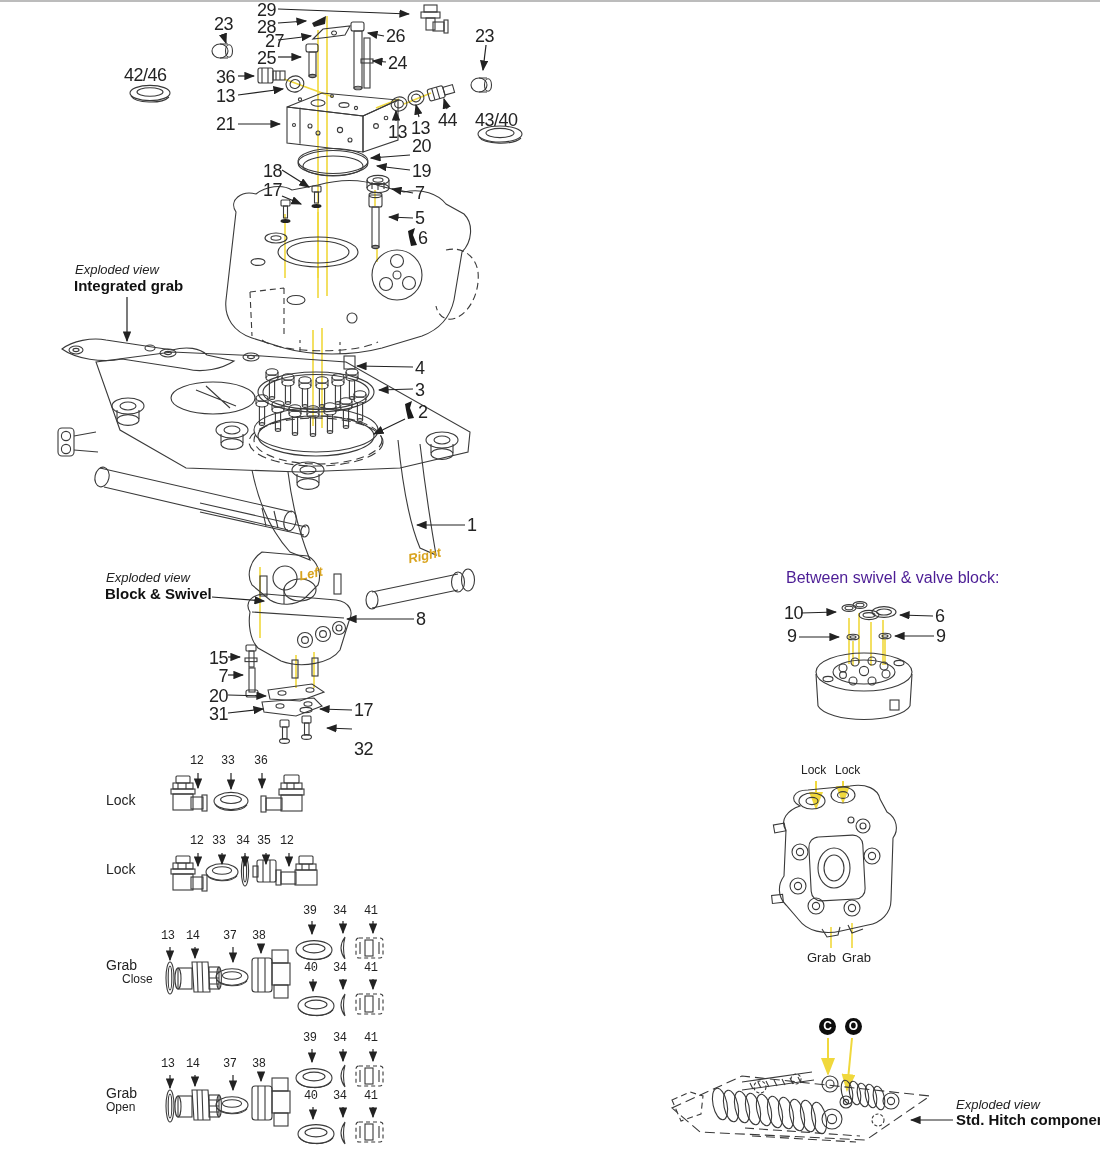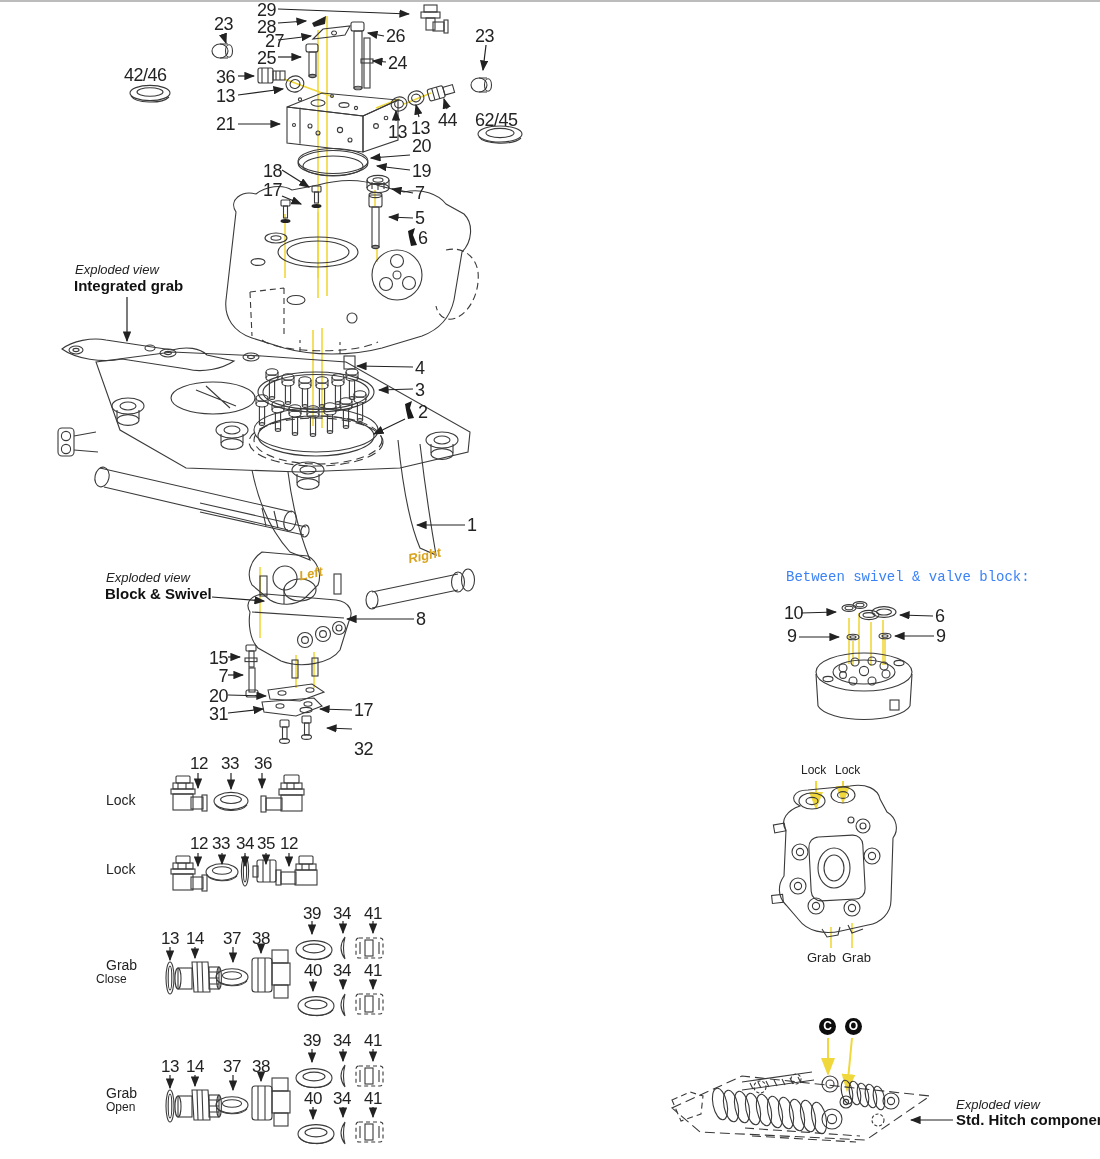--- a/index.html
+++ b/index.html
@@ -1,25 +1,25 @@
 <!DOCTYPE html>
 <html><head>
 <meta charset="utf-8">
 <style>
   html,body{margin:0;padding:0;background:#fff;}
   #stage{position:relative;width:1100px;height:1159px;background:#ffffff;overflow:hidden;
          font-family:"Liberation Sans", sans-serif;color:#1f1f1f;}
   svg{position:absolute;left:0;top:0;}
   .co{position:absolute;font-size:18px;line-height:1;white-space:nowrap;color:#232323;
       letter-spacing:-0.5px;}
-  .co.sm{font-size:17px;}
+  .co.sm{font-size:12px;font-family:Liberation Mono, monospace;}
   .co.r{text-align:right;}
   .eyebrow{position:absolute;font-size:13px;font-style:italic;white-space:nowrap;color:#232323;}
   .h-title{position:absolute;font-size:15px;font-weight:bold;white-space:nowrap;color:#111;}
-  .sec-title{position:absolute;font-size:14px;white-space:nowrap;color:#3b82f6;font-family:Liberation Mono, monospace;}
+  .sec-title{position:absolute;font-size:16px;white-space:nowrap;color:#4c1d95;}
   .rowlabel{position:absolute;font-size:14px;white-space:nowrap;color:#232323;}
   .rowsub{position:absolute;font-size:12px;white-space:nowrap;color:#232323;}
   .gold{position:absolute;font-size:13px;font-style:italic;font-weight:bold;white-space:nowrap;}
   .badge{position:absolute;width:17px;height:17px;border-radius:50%;
          font-size:12px;font-weight:bold;text-align:center;line-height:17px;}
   .divider{position:absolute;left:0;top:742;width:1100px;height:2px;}
 </style>
 </head>
 <body>
 
@@ -702,21 +702,21 @@
 <div class="co r" style="left:203px;top:68px;width:32px">36</div>
 <div class="co r" style="left:203px;top:87px;width:32px">13</div>
 <div class="co r" style="left:200px;top:115px;width:35px">21</div>
 <div class="co" style="left:124px;top:66px">42/46</div>
 <div class="co" style="left:386px;top:27px">26</div>
 <div class="co" style="left:388px;top:54px">24</div>
 <div class="co" style="left:475px;top:27px">23</div>
 <div class="co" style="left:388px;top:123px">13</div>
 <div class="co" style="left:411px;top:119px">13</div>
 <div class="co" style="left:438px;top:111px">44</div>
-<div class="co" style="left:475px;top:111px">62/45</div>
+<div class="co" style="left:475px;top:111px">43/40</div>
 <div class="co" style="left:412px;top:137px">20</div>
 <div class="co" style="left:412px;top:162px">19</div>
 <div class="co r" style="left:256px;top:162px;width:26px">18</div>
 <div class="co r" style="left:256px;top:181px;width:26px">17</div>
 <div class="co" style="left:415px;top:184px">7</div>
 <div class="co" style="left:415px;top:209px">5</div>
 <div class="co" style="left:418px;top:229px">6</div>
 <div class="co" style="left:415px;top:359px">4</div>
 <div class="co" style="left:415px;top:381px">3</div>
 <div class="co" style="left:418px;top:403px">2</div>
@@ -730,21 +730,21 @@
 <div class="co" style="left:354px;top:740px">32</div>
 
 <div class="co" style="left:784px;top:604px">10</div>
 <div class="co" style="left:935px;top:607px">6</div>
 <div class="co" style="left:787px;top:627px">9</div>
 <div class="co" style="left:936px;top:627px">9</div>
 
 <div class="rowlabel" style="left:106px;top:792px">Lock</div>
 <div class="rowlabel" style="left:106px;top:861px">Lock</div>
 <div class="rowlabel" style="left:106px;top:957px">Grab</div>
-<div class="rowsub" style="left:96px;top:972px">Close</div>
+<div class="rowsub" style="left:122px;top:972px">Close</div>
 <div class="rowlabel" style="left:106px;top:1085px">Grab</div>
 <div class="rowsub" style="left:106px;top:1100px">Open</div>
 
 <div class="co sm" style="left:190px;top:755px">12</div>
 <div class="co sm" style="left:221px;top:755px">33</div>
 <div class="co sm" style="left:254px;top:755px">36</div>
 
 <div class="co sm" style="left:190px;top:835px">12</div>
 <div class="co sm" style="left:212px;top:835px">33</div>
 <div class="co sm" style="left:236px;top:835px">34</div>

